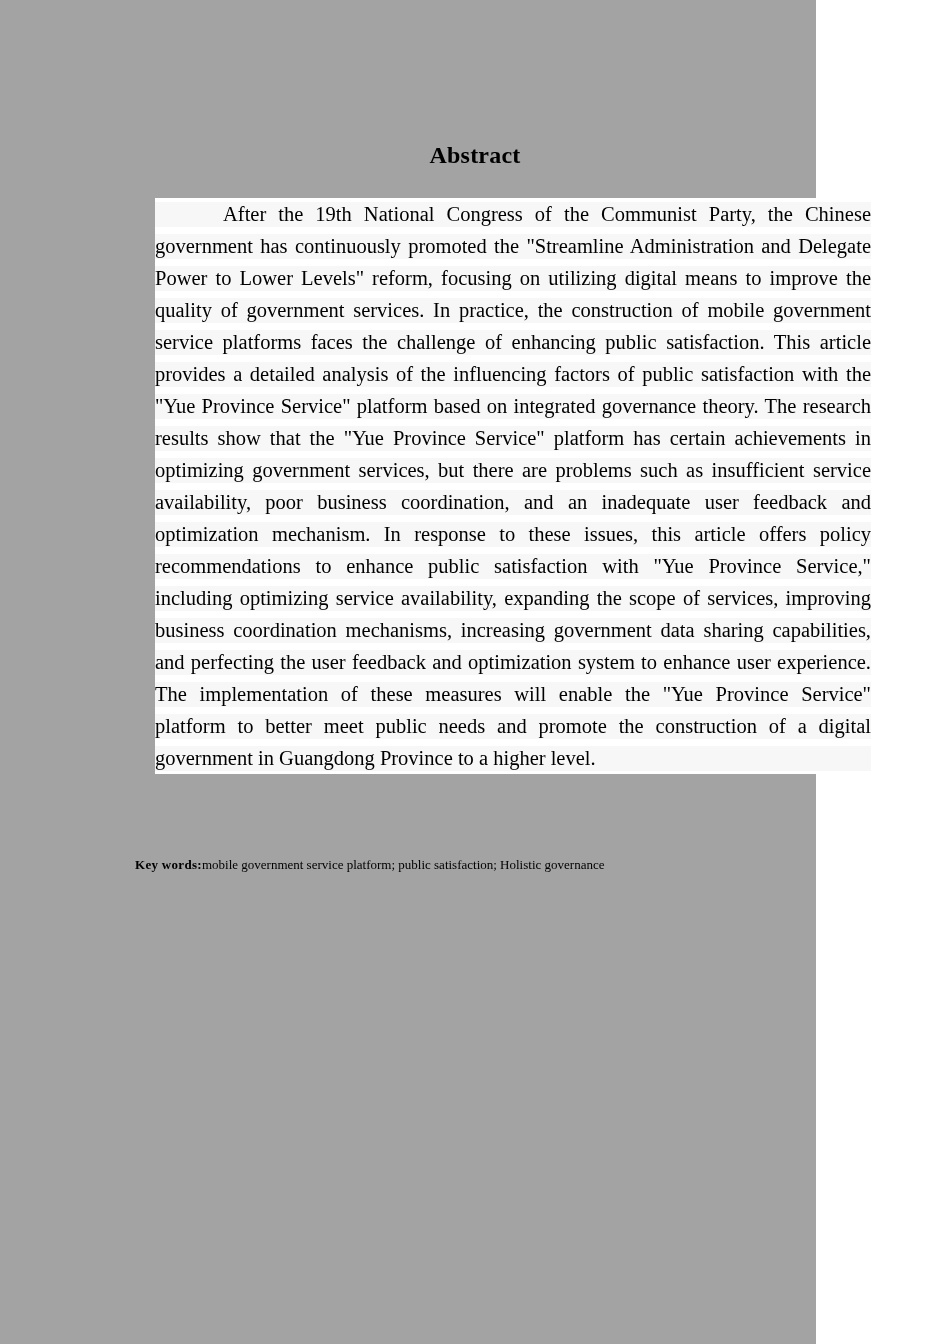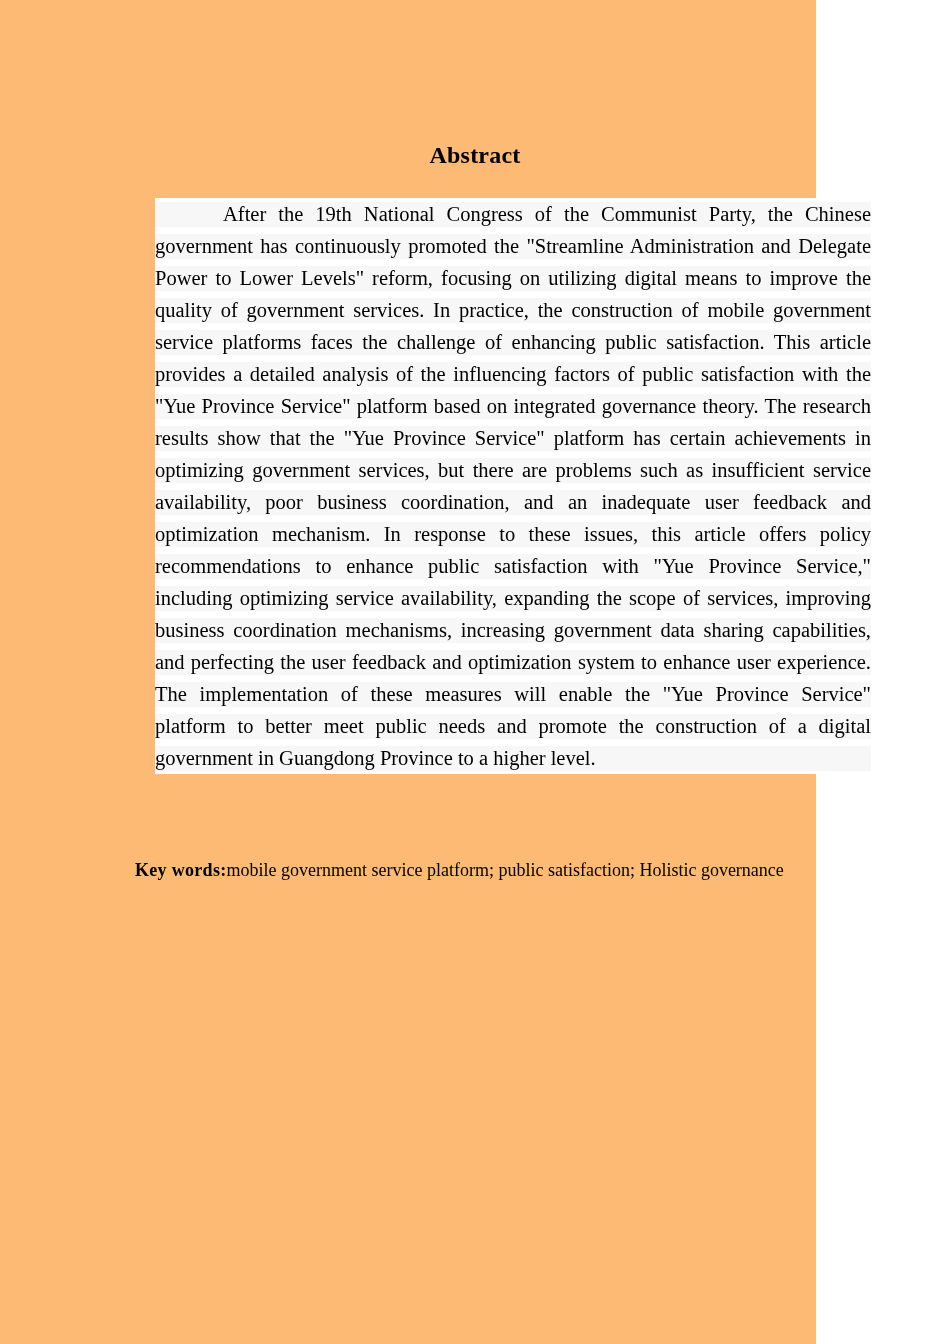--- a/index.html
+++ b/index.html
@@ -13,21 +13,21 @@
     font-family: "Liberation Serif", "DejaVu Serif", serif;
     color: #000000;
     overflow: hidden;
     position: relative;
   }
 
   .page {
     position: relative;
     width: 816px;
     height: 1344px;
-    background: #fdba74;
+    background: #a3a3a3;
     box-sizing: border-box;
   }
 
   
   .doc-title {
     position: absolute;
     left: 0;
     top: 124px;
     width: 950px;
     text-align: center;
@@ -70,21 +70,21 @@
   .abstract-para:last-child {
     text-align: justify;
   }
 
   
   .keywords-block {
     position: absolute;
     left: 135px;
     top: 836px;
     width: 716px;
-    font-size: 18px;
+    font-size: 13px;
     line-height: 32px;
     text-align: justify;
     text-justify: inter-word;
   }
 
   .keywords-label {
     font-weight: bold;
     letter-spacing: 0.3px;
   }
 </style>

